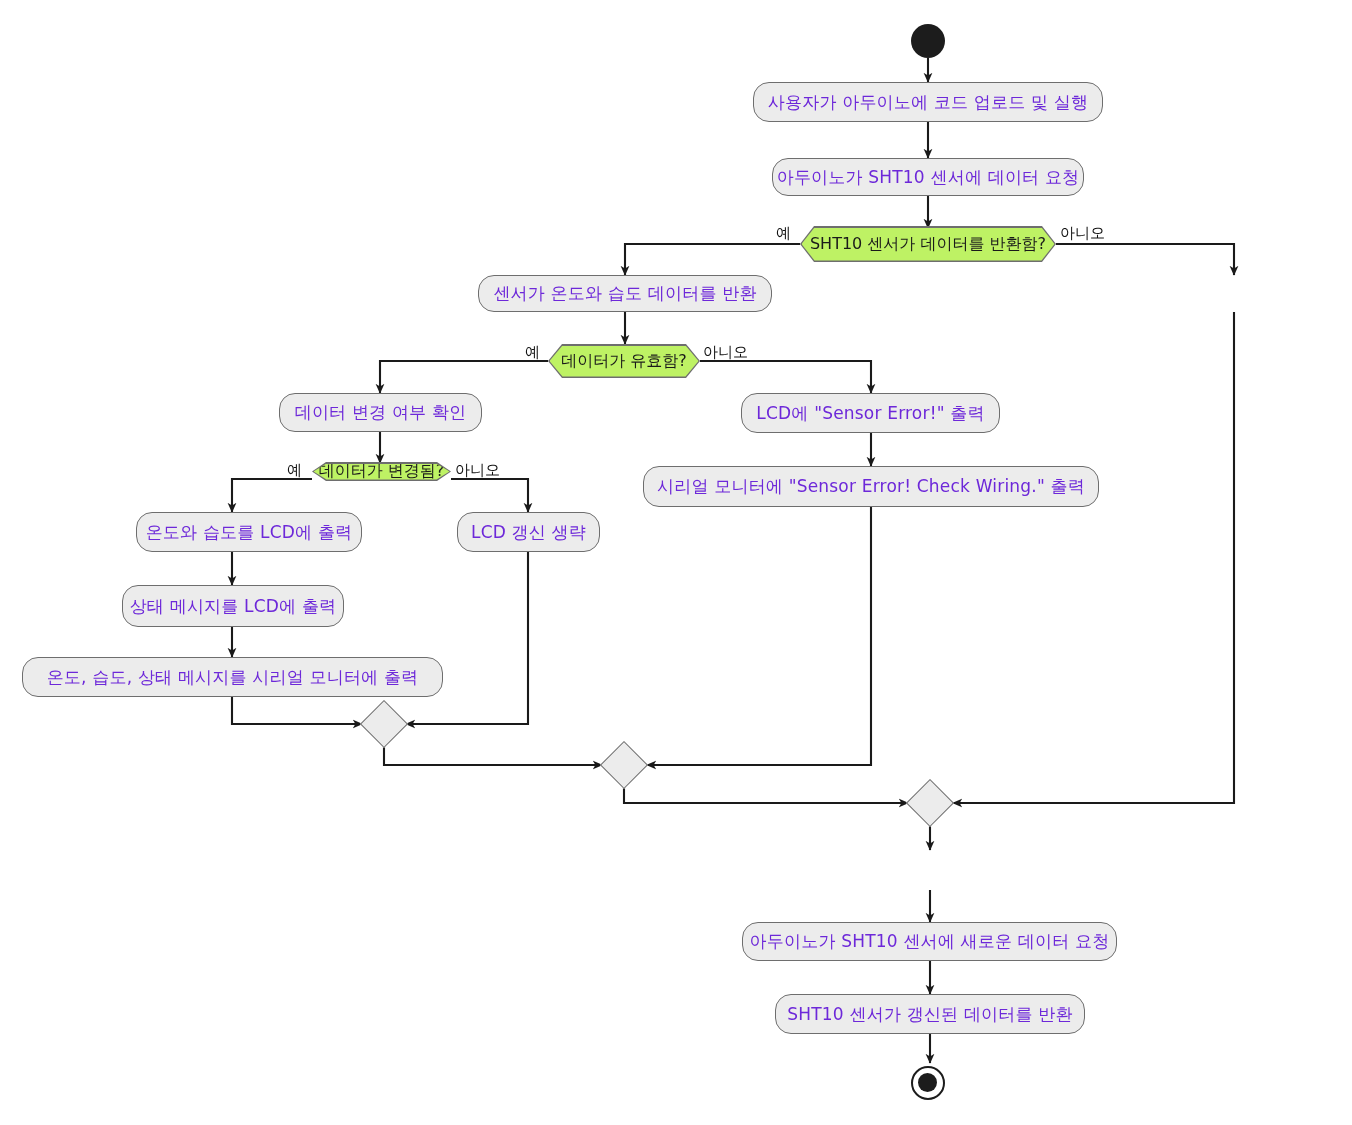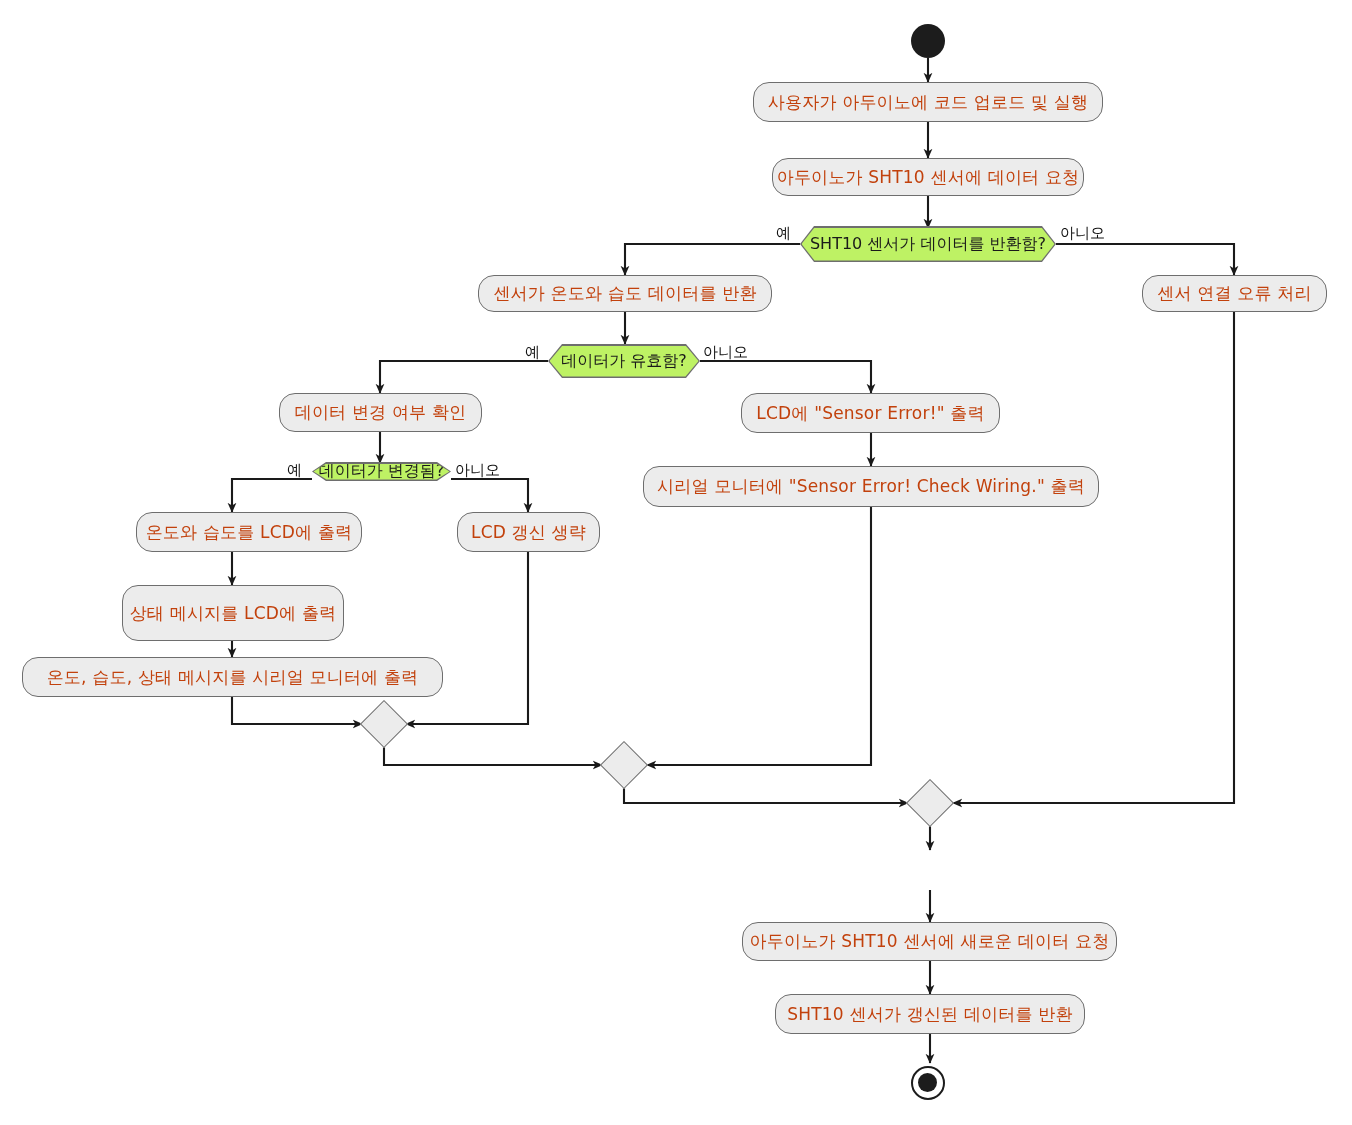--- a/index.html
+++ b/index.html
@@ -26,21 +26,21 @@
   }
   .node {
     position: absolute;
     box-sizing: border-box;
     background: #ECECEC;
     border: 1.6px solid #6E6E6E;
     border-radius: 16px;
     display: flex;
     align-items: center;
     justify-content: center;
-    color: #c2410c;
+    color: #6d28d9;
     font-size: 17px;
     line-height: 1;
     white-space: nowrap;
     letter-spacing: 0.2px;
   }
   .hexwrap {
     position: absolute;
   }
   .hexwrap .hexshadow {
     position: absolute;
@@ -170,33 +170,32 @@
   <div class="start-node" style="left:911px; top:24px;"></div>
 
   <div class="end-node" style="left:911px; top:1066px;"></div>
 
   <div class="node" style="left:753px; top:82px; width:350px; height:40px;">사용자가 아두이노에 코드 업로드 및 실행</div>
 
   <div class="node" style="left:772px; top:158px; width:312px; height:38px;">아두이노가 SHT10 센서에 데이터 요청</div>
 
   <div class="node" style="left:478px; top:275px; width:294px; height:37px;">센서가 온도와 습도 데이터를 반환</div>
 
-  <div class="node" style="left:1142px; top:275px; width:185px; height:37px;">센서 연결 오류 처리</div>
 
   <div class="node" style="left:279px; top:393px; width:203px; height:39px;">데이터 변경 여부 확인</div>
 
   <div class="node" style="left:741px; top:393px; width:259px; height:40px;">LCD에 "Sensor Error!" 출력</div>
 
   <div class="node" style="left:643px; top:466px; width:456px; height:41px;">시리얼 모니터에 "Sensor Error! Check Wiring." 출력</div>
 
   <div class="node" style="left:120px; top:512px; width:226px; height:40px;margin-left:16px;">온도와 습도를 LCD에 출력</div>
 
   <div class="node" style="left:457px; top:512px; width:143px; height:40px;">LCD 갱신 생략</div>
 
-  <div class="node" style="left:122px; top:585px; width:222px; height:56px;">상태 메시지를 LCD에 출력</div>
+  <div class="node" style="left:122px; top:585px; width:222px; height:42px;">상태 메시지를 LCD에 출력</div>
 
   <div class="node" style="left:22px; top:657px; width:421px; height:40px;">온도, 습도, 상태 메시지를 시리얼 모니터에 출력</div>
 
 
   <div class="node" style="left:742px; top:922px; width:375px; height:39px;">아두이노가 SHT10 센서에 새로운 데이터 요청</div>
 
   <div class="node" style="left:775px; top:994px; width:310px; height:40px;">SHT10 센서가 갱신된 데이터를 반환</div>
 
   <div class="hexwrap" style="left:800px; top:226px; width:256px; height:36px;">
     <div class="hexshadow"></div>

